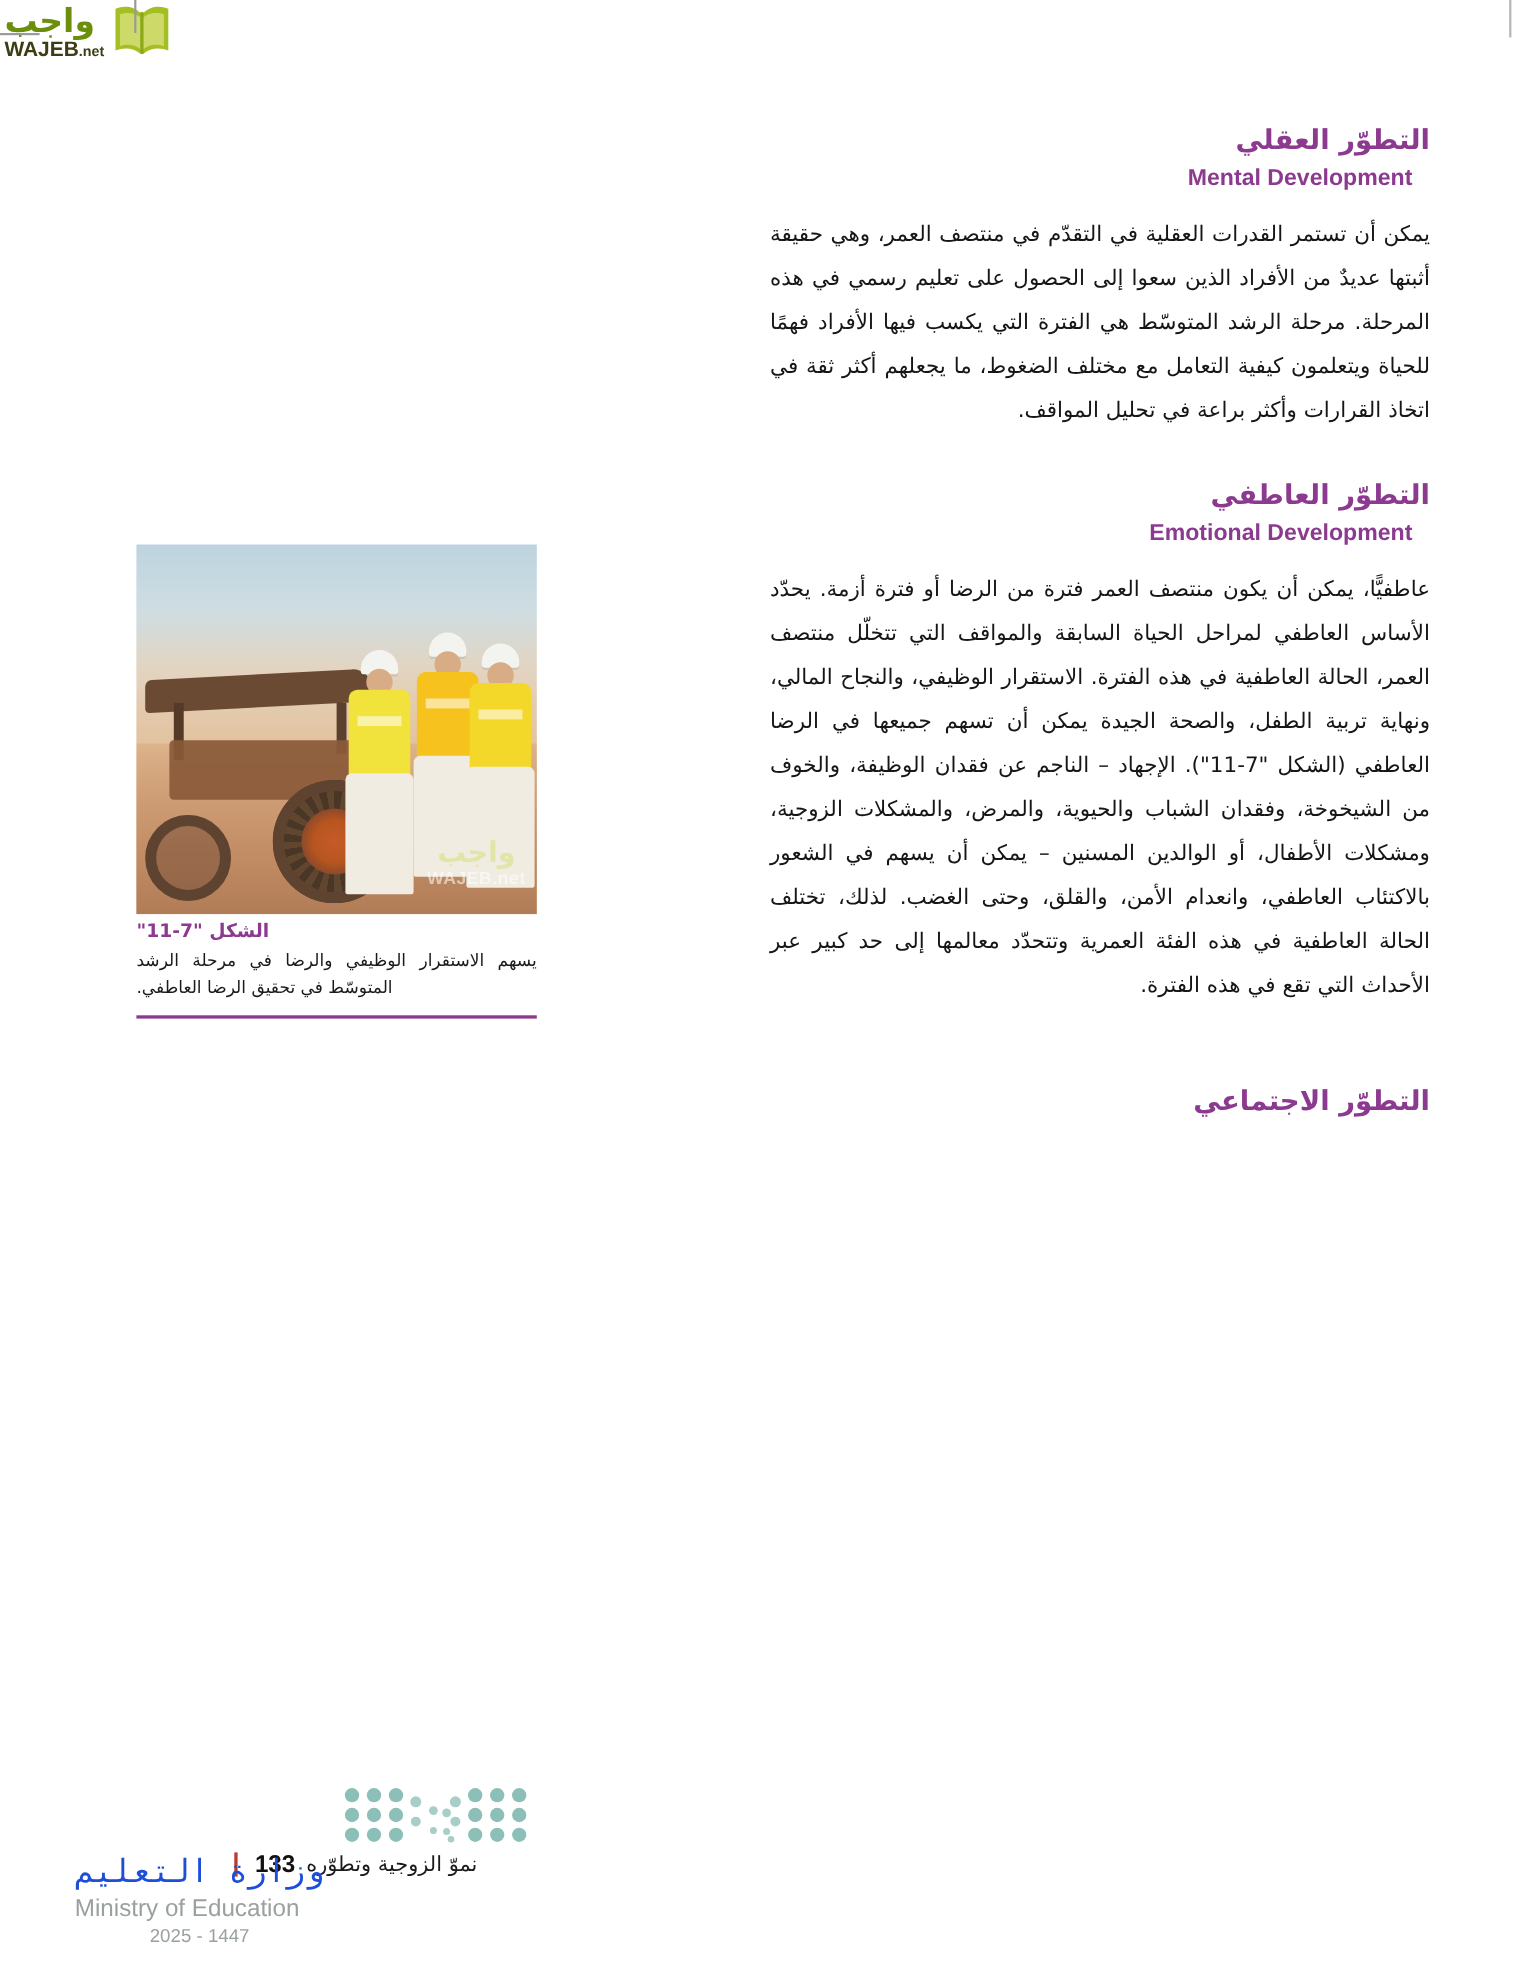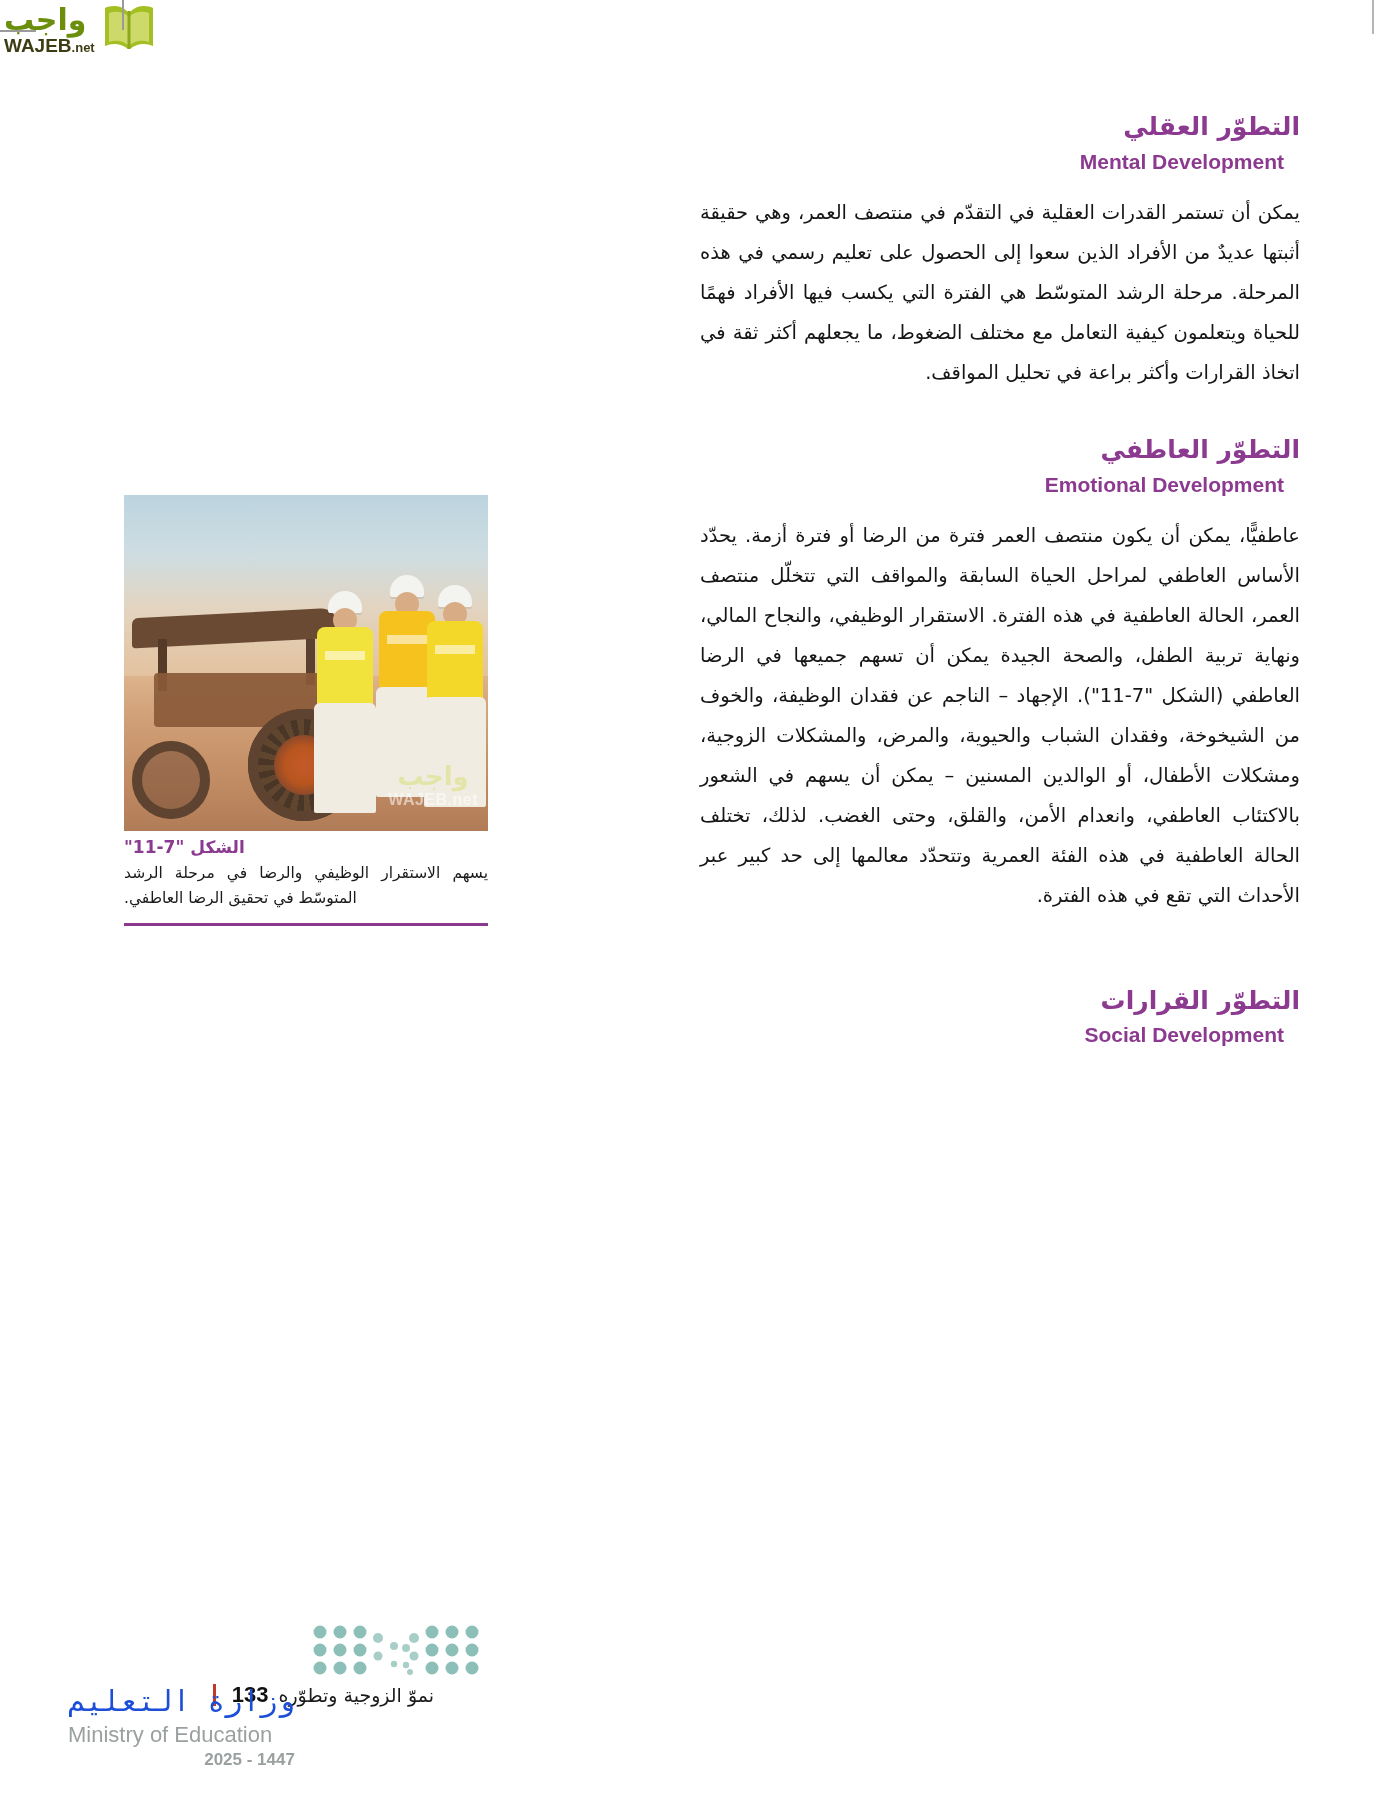--- a/index.html
+++ b/index.html
@@ -376,23 +376,22 @@
     color: #9aa0a0;
     direction: ltr;
     text-align: left;
     margin-top: 2px;
   }
   .moe-year {
     font-family: "Liberation Sans", sans-serif;
     font-size: 17px;
     color: #9aa0a0;
     direction: ltr;
-    text-align: right;
+    text-align: center;
     margin-top: 2px;
-    font-weight: bold;
   }
 </style>
 </head>
 <body>
 
 <div class="page">
 
   <div class="wajeb-logo">
     <div class="wajeb-text-wrap">
       <span class="wajeb-ar">واجب</span>
@@ -424,22 +423,21 @@
 
     <div class="sec-block">
       <h2 class="sec-ar">التطوّر العاطفي</h2>
       <h3 class="sec-en">Emotional Development</h3>
       <p class="body-ar narrow">عاطفيًّا، يمكن أن يكون منتصف العمر فترة من الرضا أو فترة أزمة. يحدّد الأساس العاطفي لمراحل الحياة السابقة والمواقف التي تتخلّل منتصف العمر، الحالة العاطفية في هذه الفترة. الاستقرار الوظيفي، والنجاح المالي، ونهاية تربية الطفل، والصحة الجيدة يمكن أن تسهم جميعها في الرضا العاطفي (الشكل "7-11"). الإجهاد – الناجم عن فقدان الوظيفة، والخوف من الشيخوخة، وفقدان الشباب والحيوية، والمرض، والمشكلات الزوجية، ومشكلات الأطفال، أو الوالدين المسنين – يمكن أن يسهم في الشعور بالاكتئاب العاطفي، وانعدام الأمن، والقلق، وحتى الغضب. لذلك، تختلف الحالة العاطفية في هذه الفئة العمرية وتتحدّد معالمها إلى حد كبير عبر الأحداث التي تقع في هذه الفترة.</p>
     </div>
 
     <div class="sec-gap-lg"></div>
 
     <div class="sec-block">
-      <h2 class="sec-ar">التطوّر القرارات</h2>
-      <h3 class="sec-en">Social Development</h3>
+      <h2 class="sec-ar">التطوّر الاجتماعي</h2>
     </div>
 
   </div>
 
   <figure class="figure" style="margin:0;">
     <div class="figure-img">
       <div class="haze"></div>
       <div class="ground"></div>
 
       <div class="machine">

